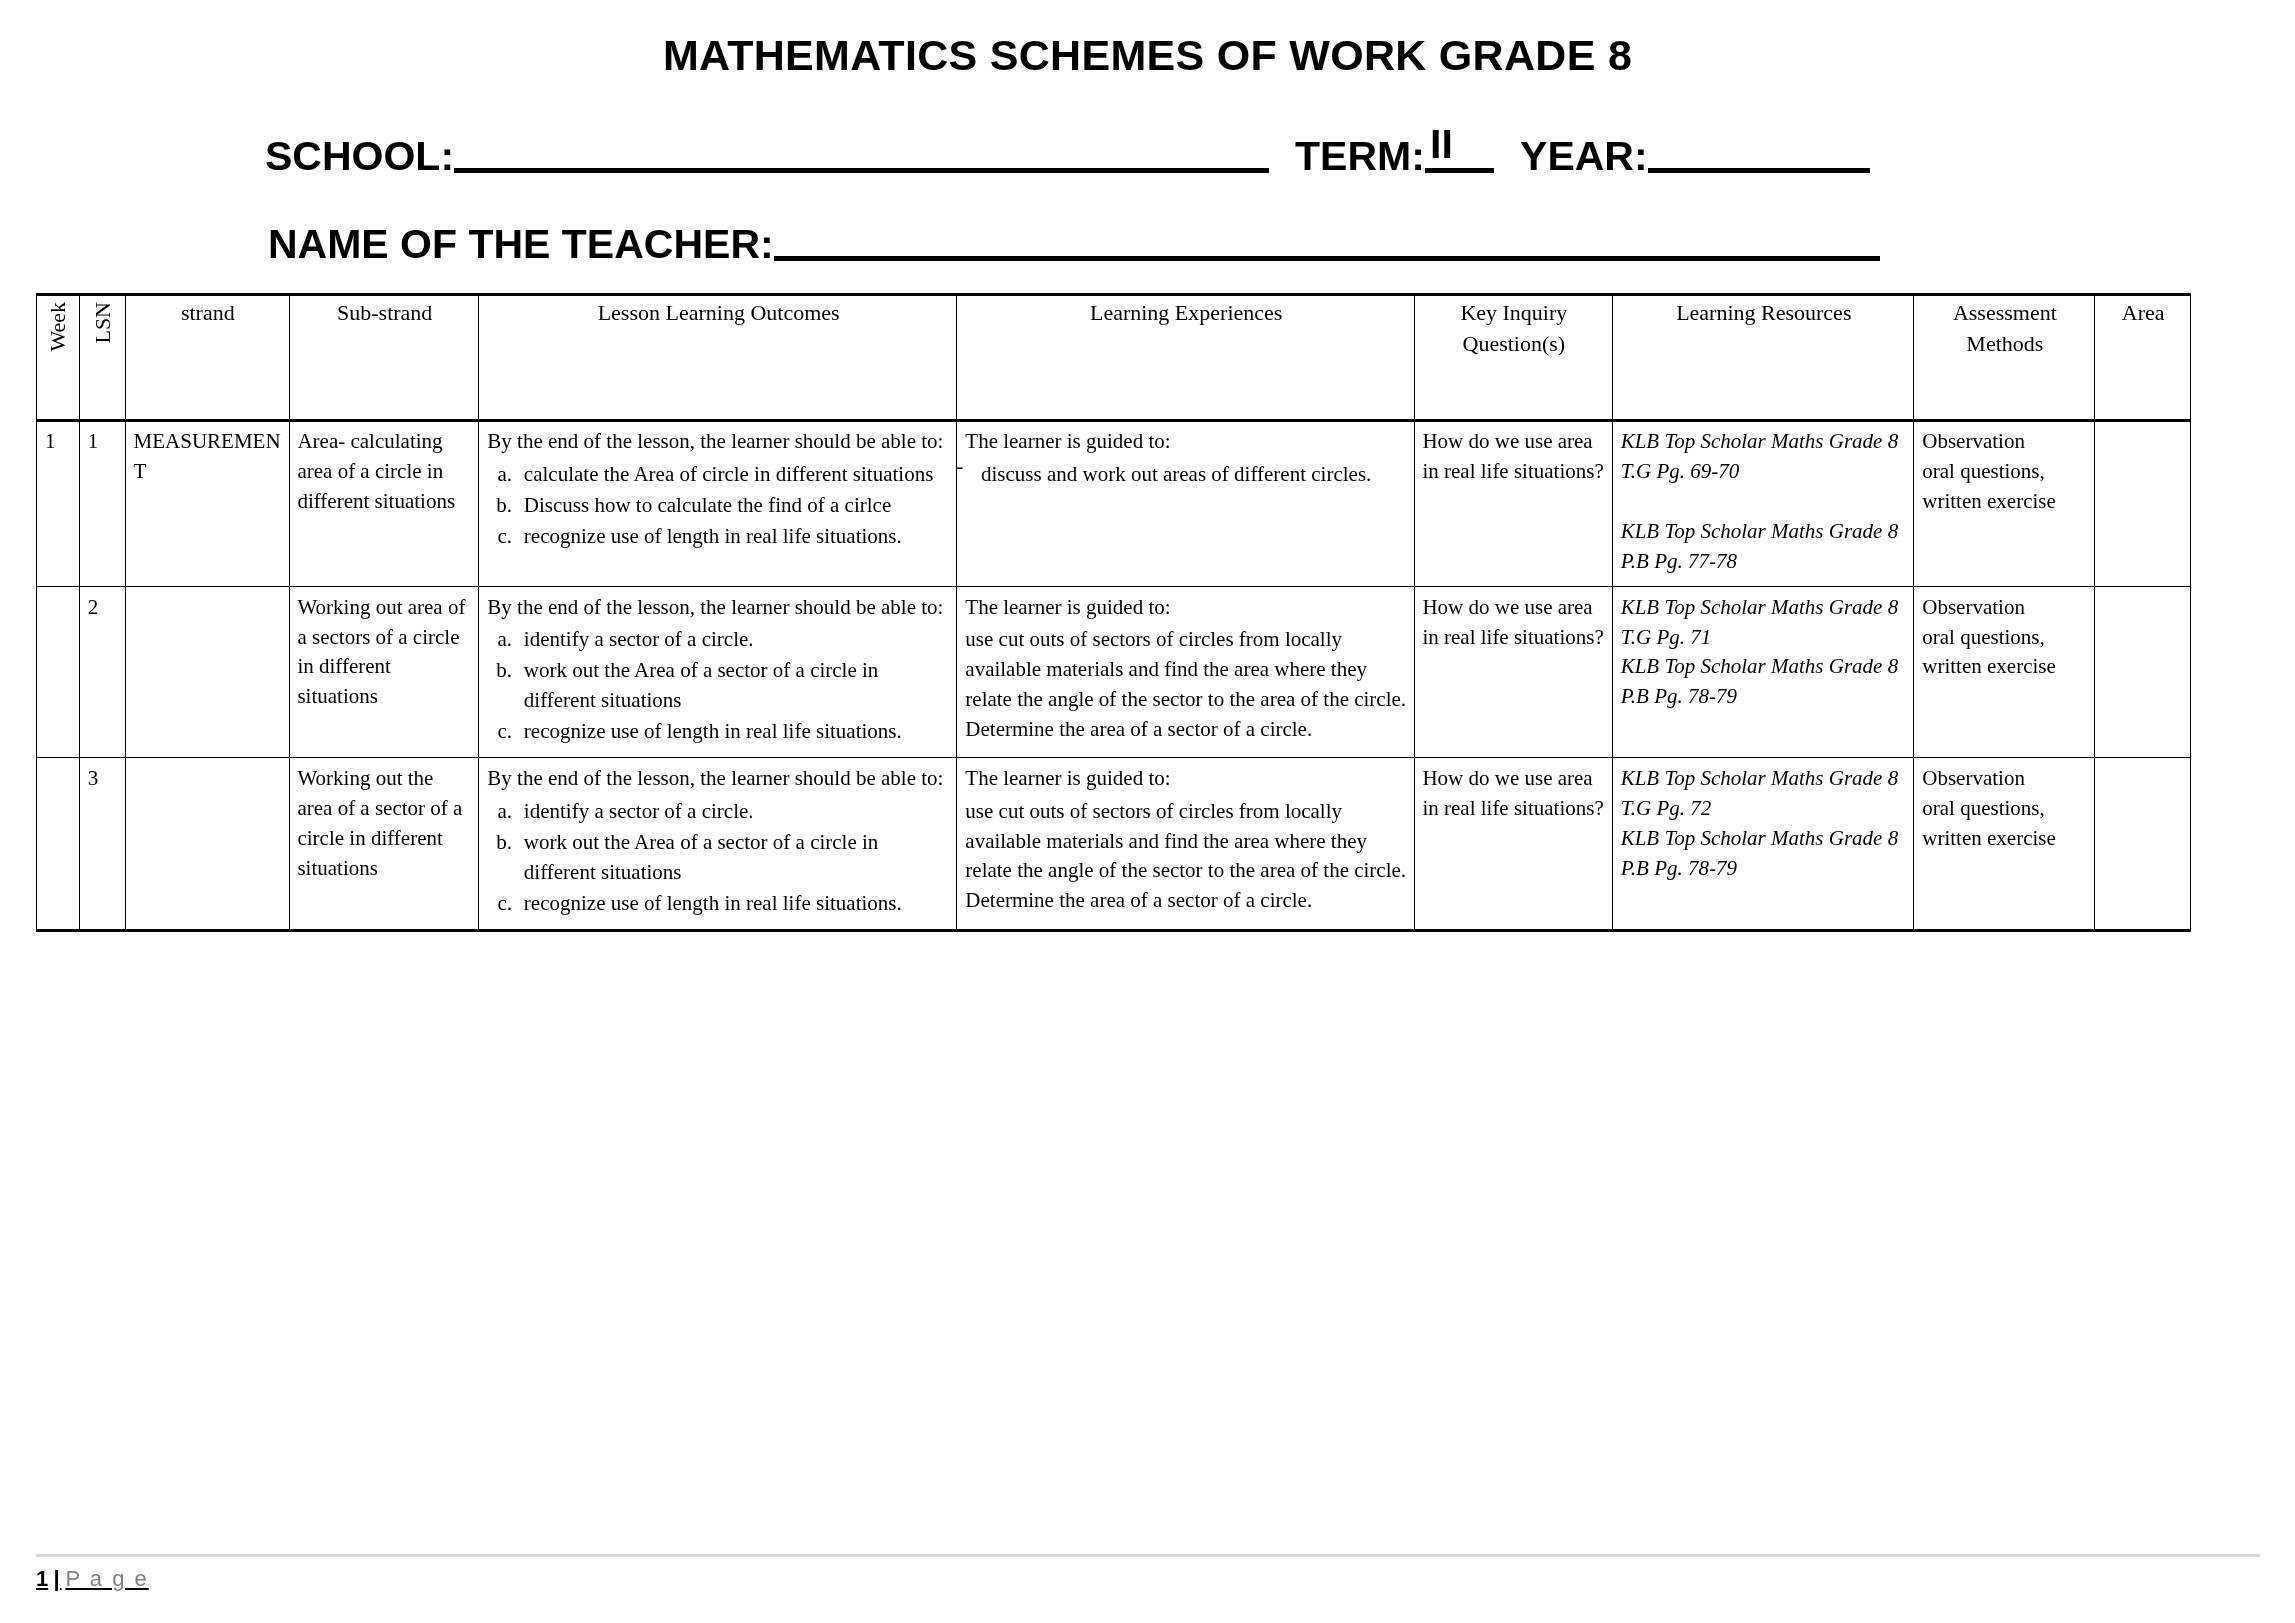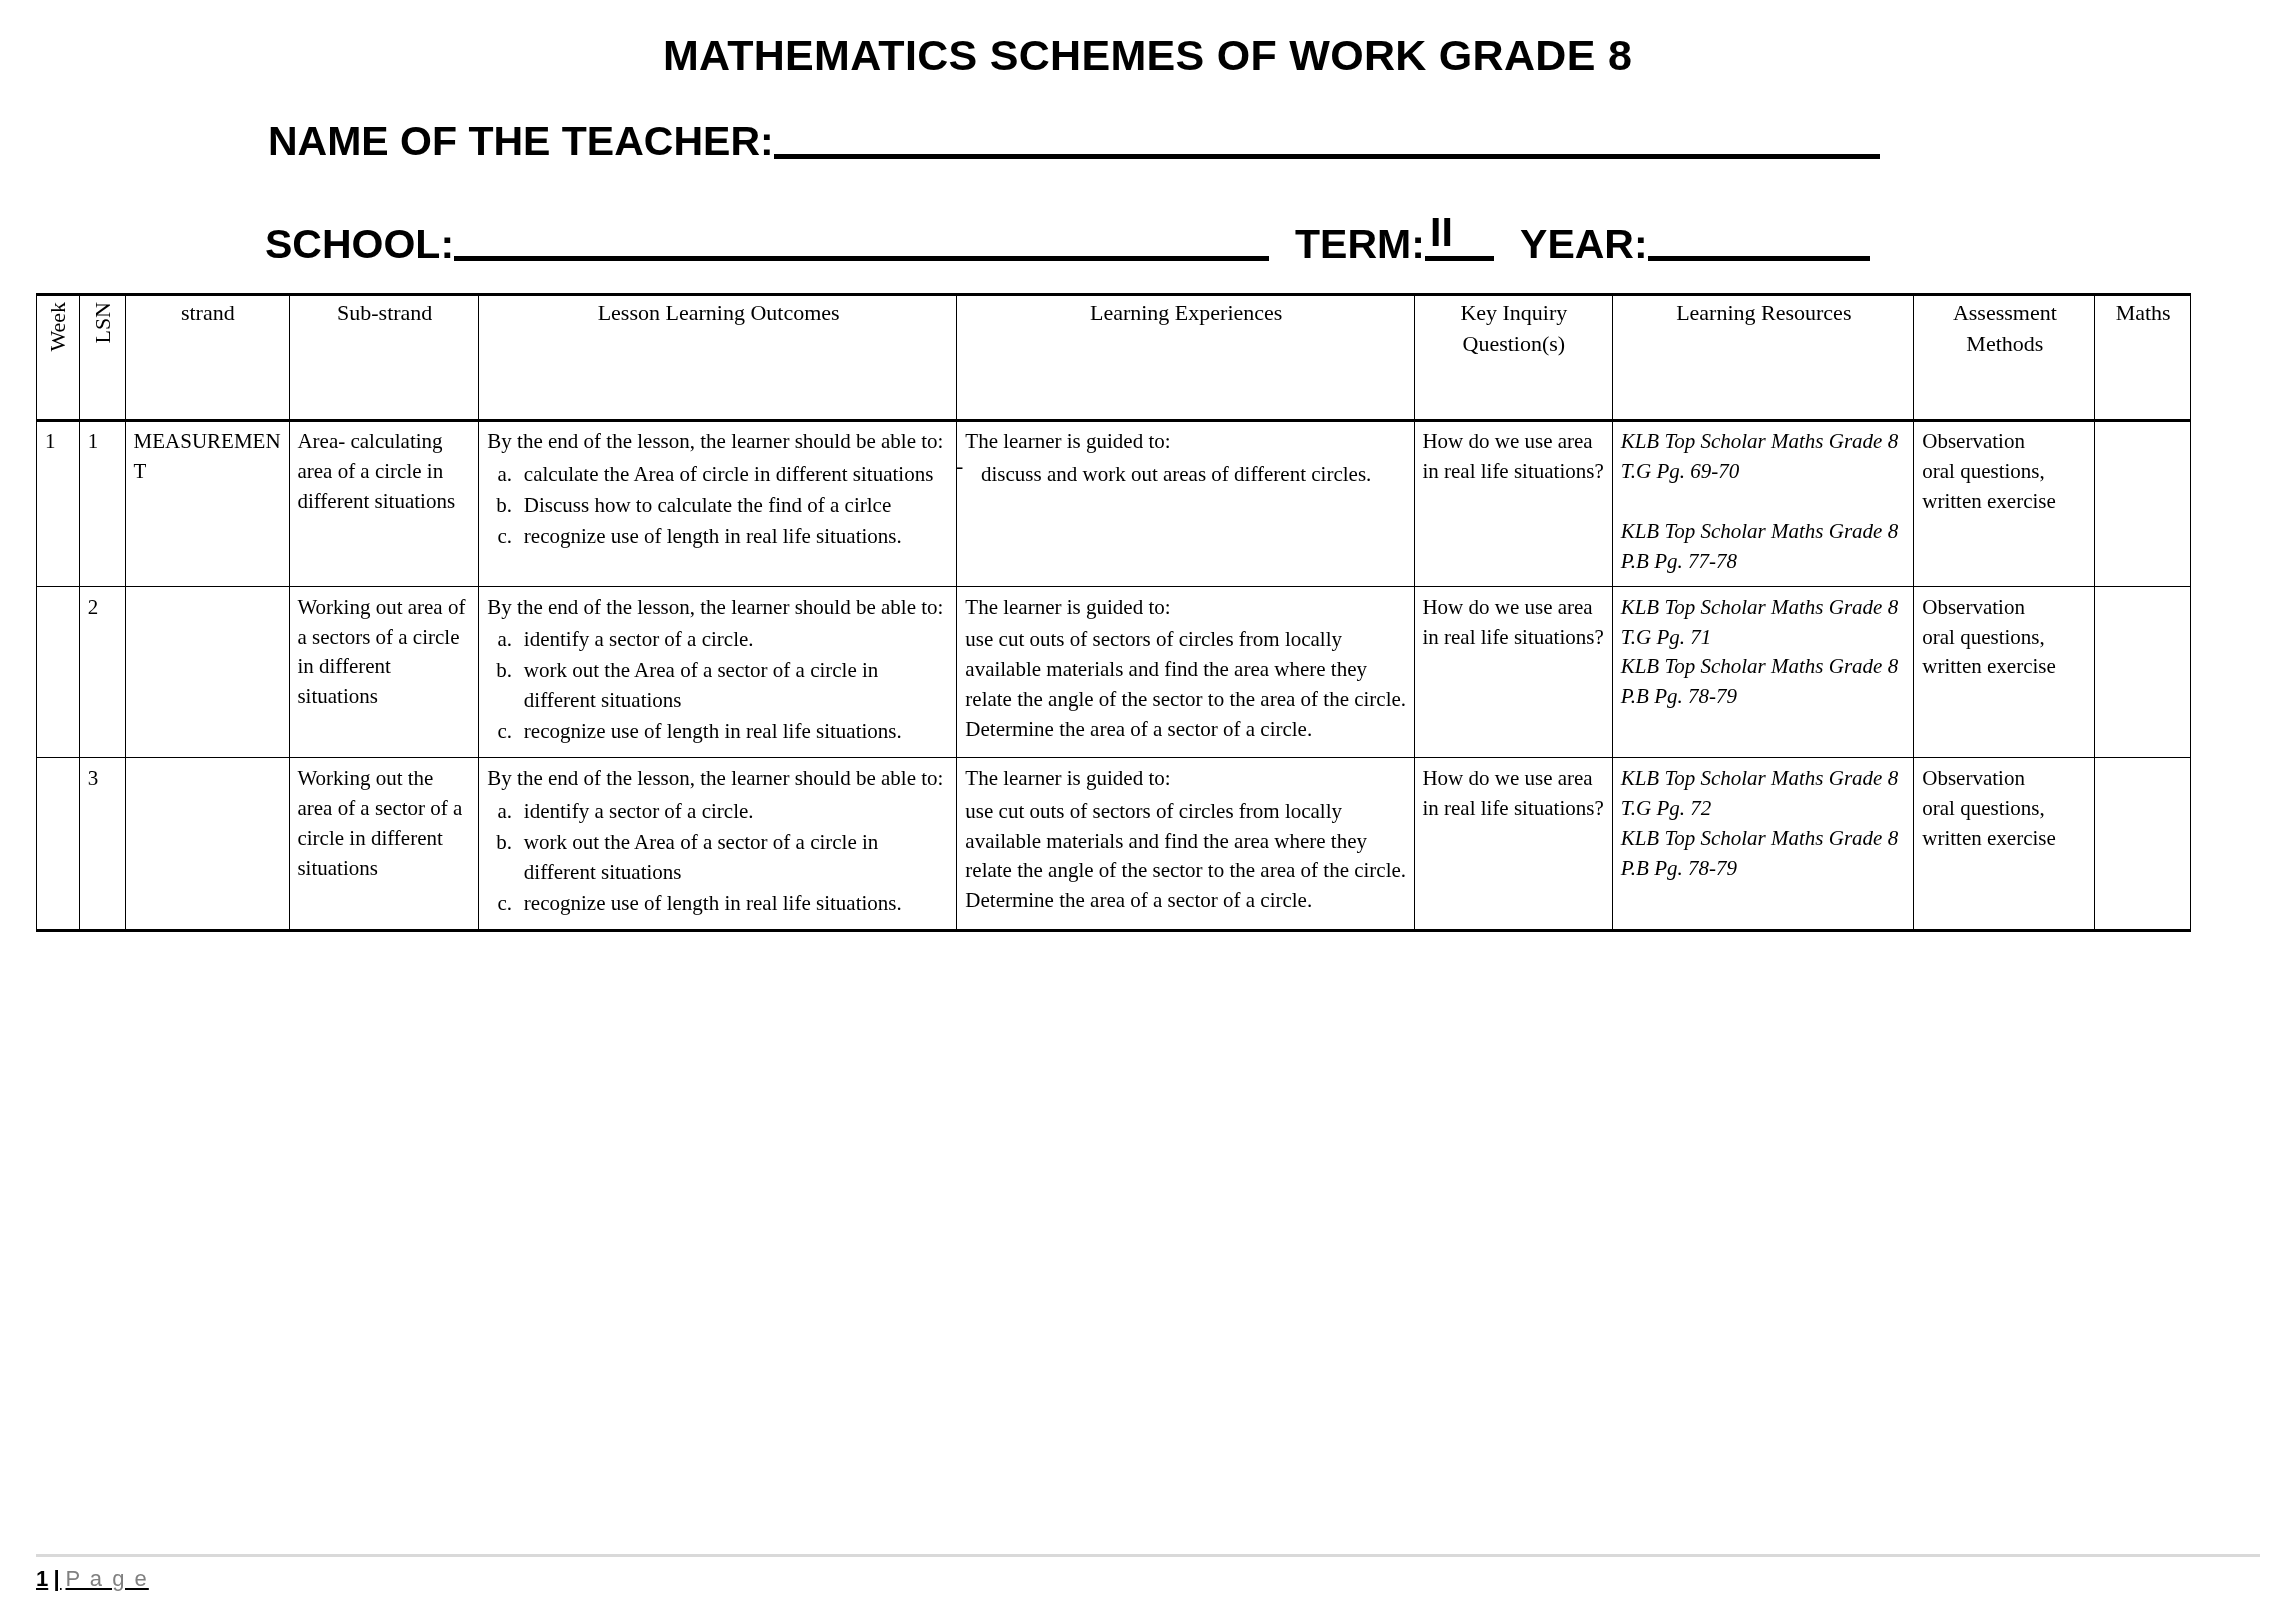--- a/index.html
+++ b/index.html
@@ -177,35 +177,35 @@
   }
   .footer-text .sep { color: #000; font-weight: bold; margin: 0 3.9px 0 5.2px; }
 </style>
 </head>
 <body>
 
 <div class="page">
 
   <div class="doc-title">MATHEMATICS SCHEMES OF WORK GRADE 8</div>
 
-  <div class="field-line teacher">
-    <span class="fld-label">NAME OF THE TEACHER:</span>
-    <span class="blank teacher-blank"></span>
-  </div>
-
   <div class="field-line school">
     <span class="fld-label">SCHOOL:</span>
     <span class="blank school-blank"></span>
     <span class="gap-md"></span>
     <span class="fld-label">TERM:</span>
     <span class="term-val">II</span>
     <span class="blank term-blank"></span>
     <span class="gap-md"></span>
     <span class="fld-label">YEAR:</span>
     <span class="blank year-blank"></span>
+  </div>
+
+  <div class="field-line teacher">
+    <span class="fld-label">NAME OF THE TEACHER:</span>
+    <span class="blank teacher-blank"></span>
   </div>
 
   <table class="sow-table">
     <colgroup>
       <col class="c-week">
         <col class="c-lsn">
         <col class="c-strand">
         <col class="c-sub">
       <col class="c-llo">
         <col class="c-lex">
@@ -218,21 +218,21 @@
       <tr>
         <td class="vhead-cell"><span class="vhead">Week</span></td>
         <td class="vhead-cell"><span class="vhead">LSN</span></td>
         <td>strand</td>
         <td>Sub-strand</td>
         <td>Lesson Learning Outcomes</td>
         <td>Learning Experiences</td>
         <td>Key Inquiry Question(s)</td>
         <td>Learning Resources</td>
         <td>Assessment Methods</td>
-        <td>Maths</td>
+        <td>Area</td>
       </tr>
     </thead>
     <tbody>
 
       <tr>
         <td class="cell-num">1</td>
         <td class="cell-num">1</td>
         <td>MEASUREMENT</td>
         <td>Area- calculating area of a circle in different situations</td>
         <td>

